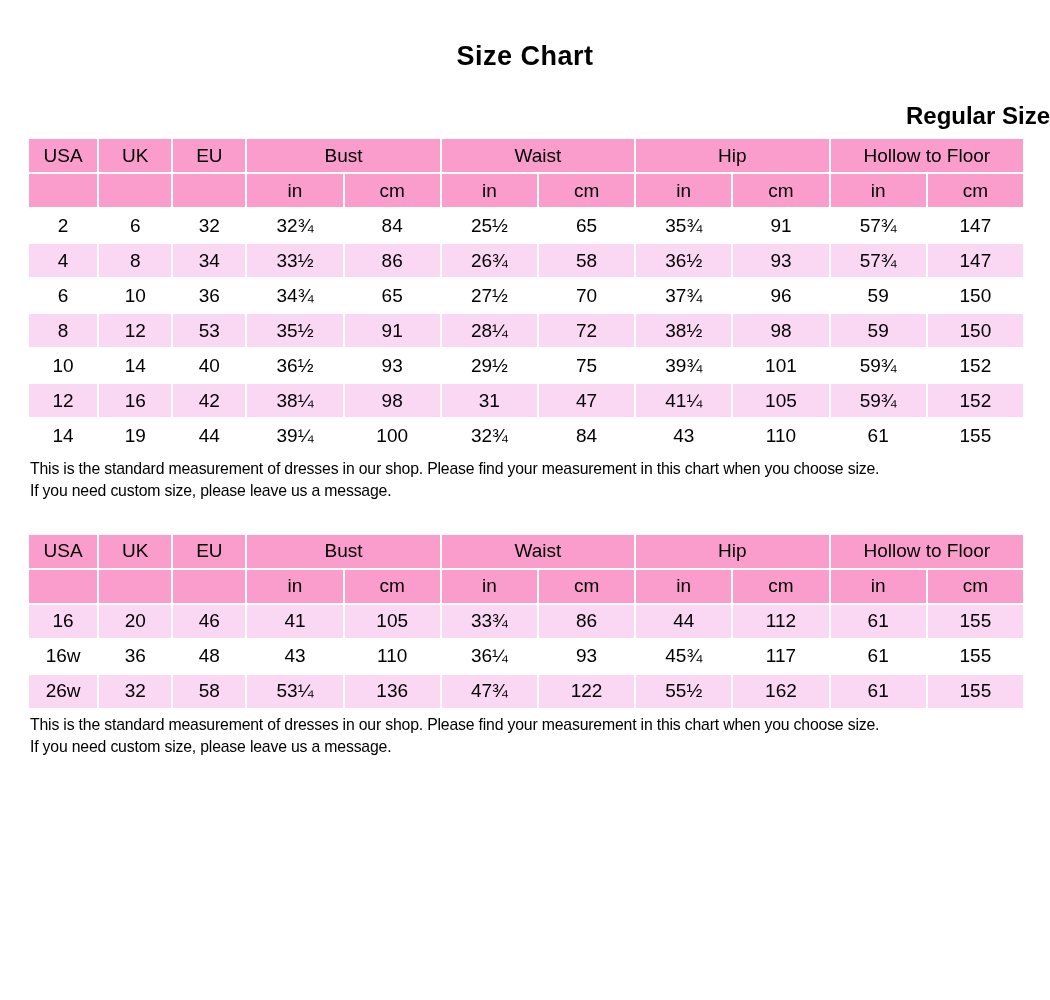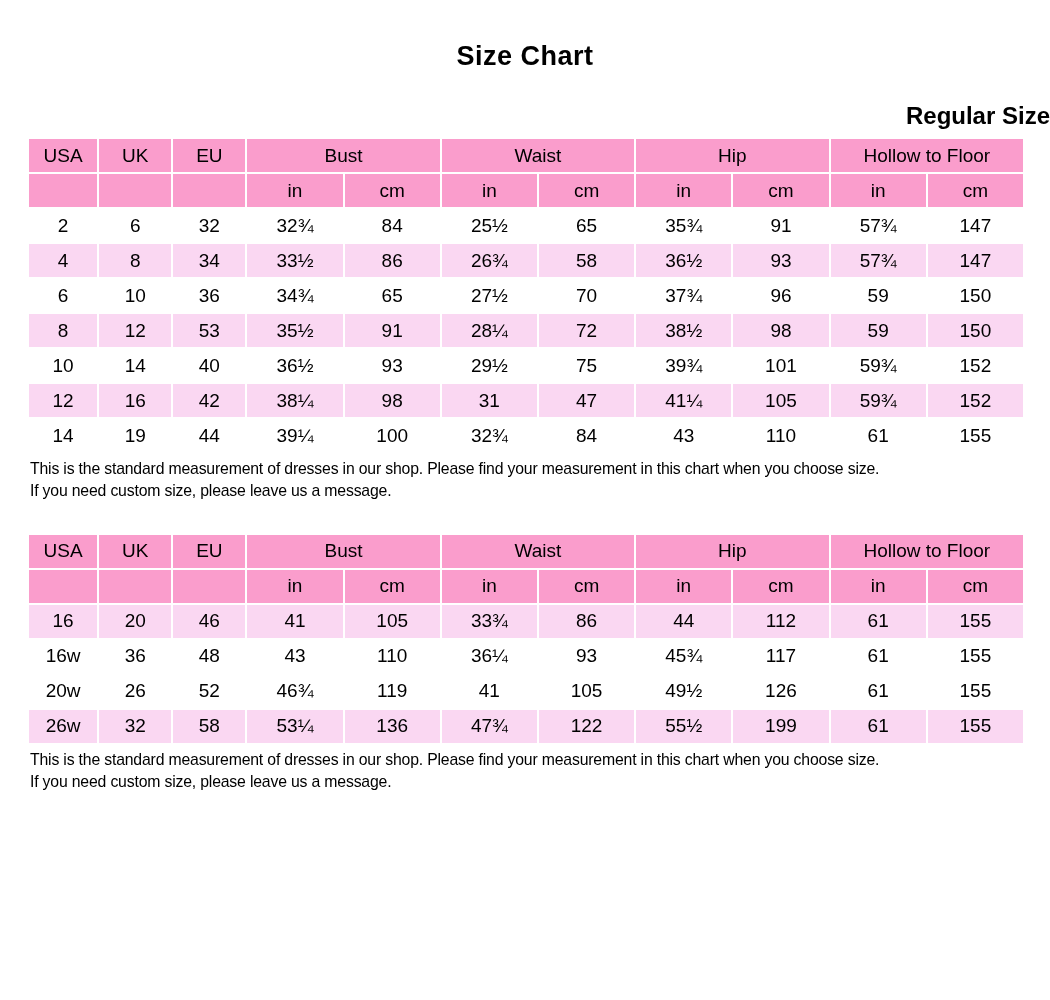--- a/index.html
+++ b/index.html
@@ -274,43 +274,30 @@
             <td>48</td>
             <td>43</td>
             <td>110</td>
             <td>36¼</td>
             <td>93</td>
             <td>45¾</td>
             <td>117</td>
             <td>61</td>
             <td>155</td>
           </tr>
-          <tr class="white">
-            <td>20w</td>
-            <td>26</td>
-            <td>52</td>
-            <td>46¾</td>
-            <td>119</td>
-            <td>41</td>
-            <td>105</td>
-            <td>49½</td>
-            <td>126</td>
-            <td>61</td>
-            <td>155</td>
-          </tr>
           <tr class="pink">
             <td>26w</td>
             <td>32</td>
             <td>58</td>
             <td>53¼</td>
             <td>136</td>
             <td>47¾</td>
             <td>122</td>
             <td>55½</td>
-            <td>199</td>
+            <td>162</td>
             <td>61</td>
             <td>155</td>
           </tr>
         </tbody>
       </table>
     <p class="note"><span>This is the standard measurement of dresses in our shop. Please find your measurement in this chart when you choose size.</span><br><span>If you need custom size, please leave us a message.</span></p>
   </div>
 
 </div>
 

